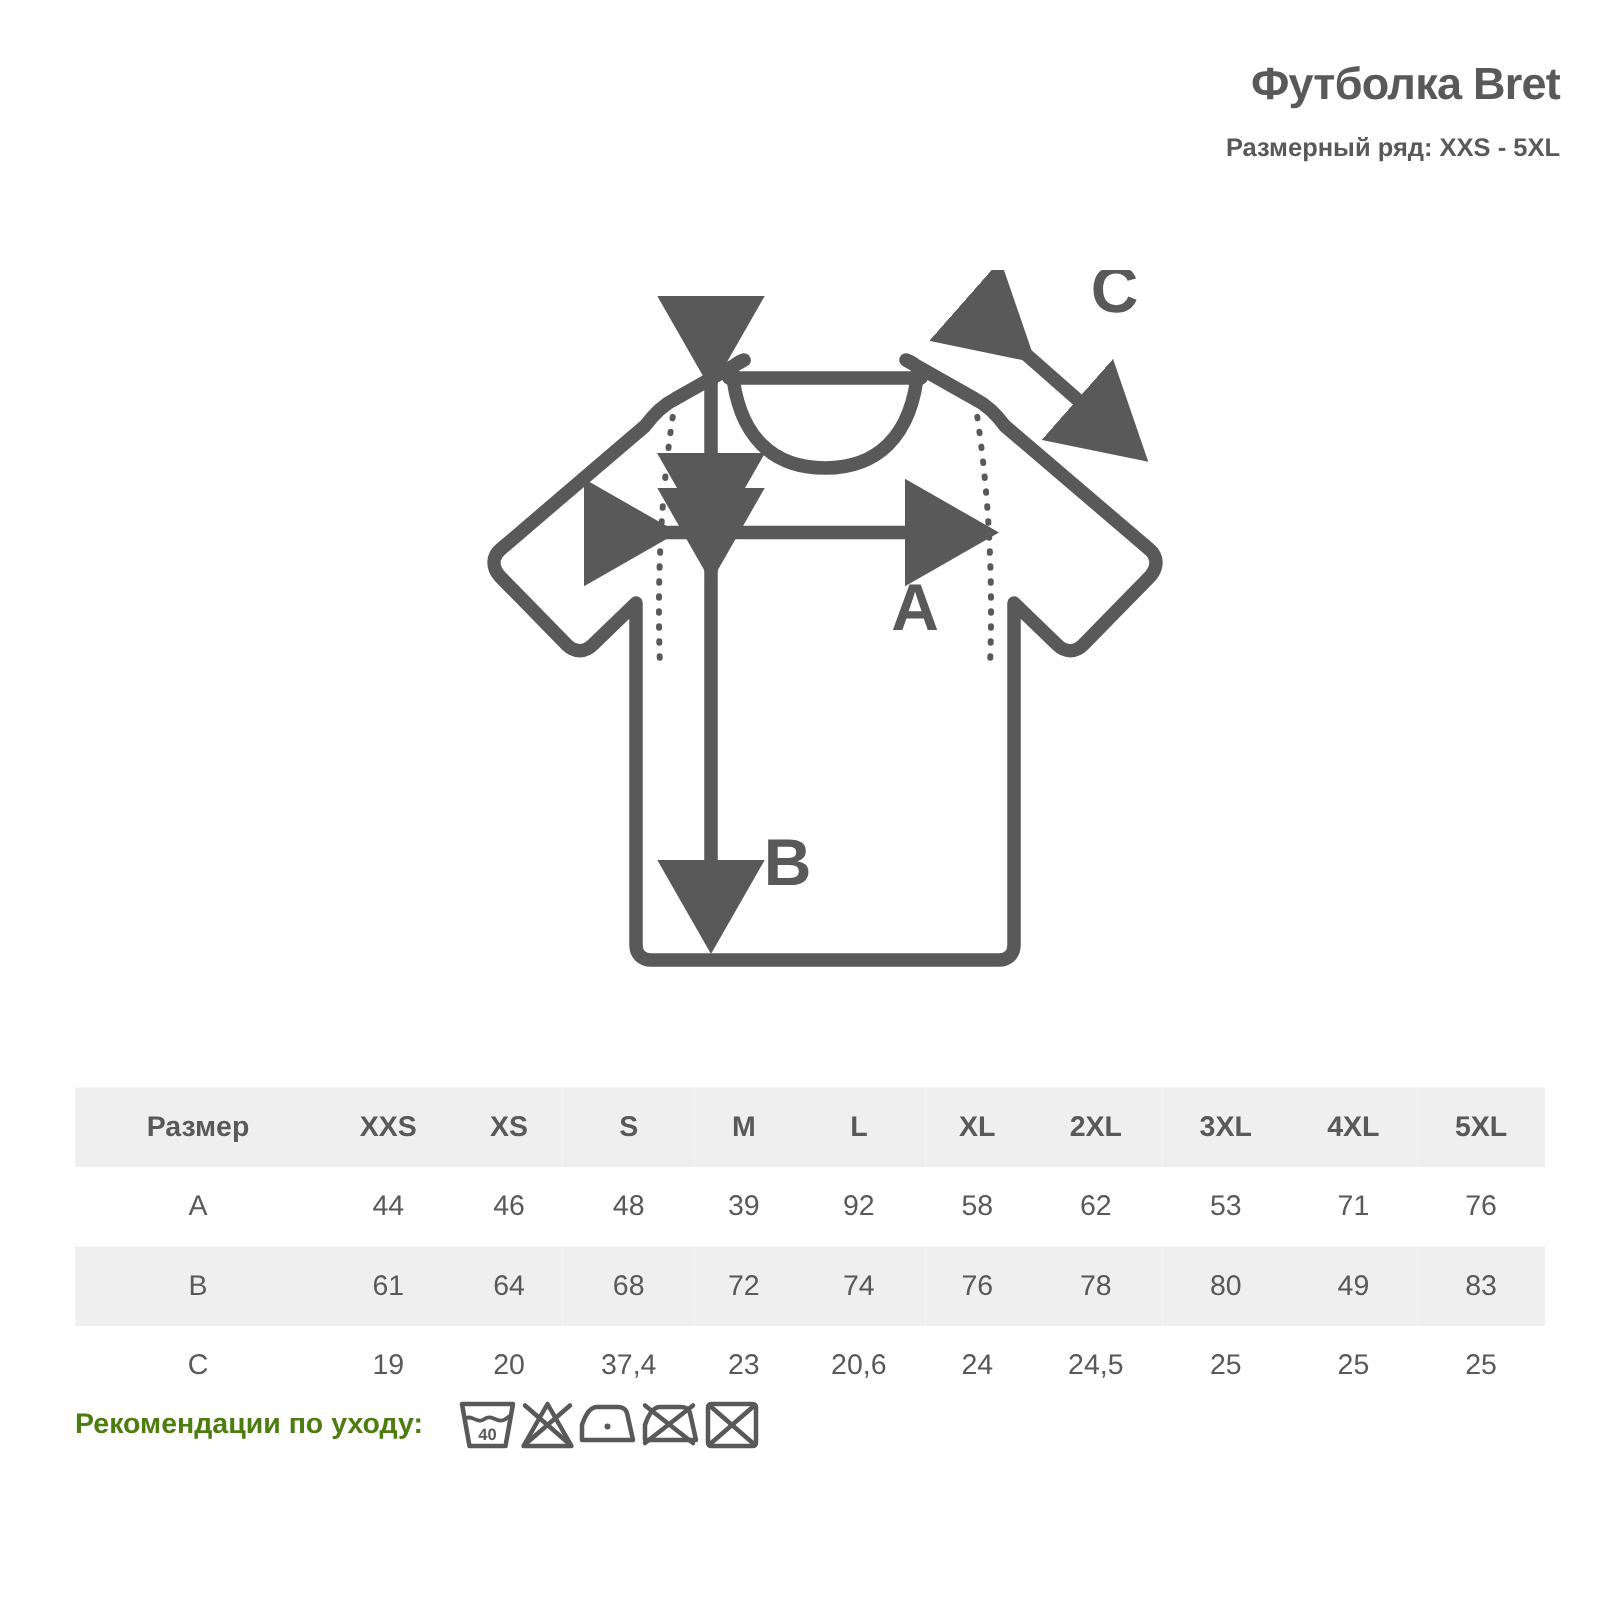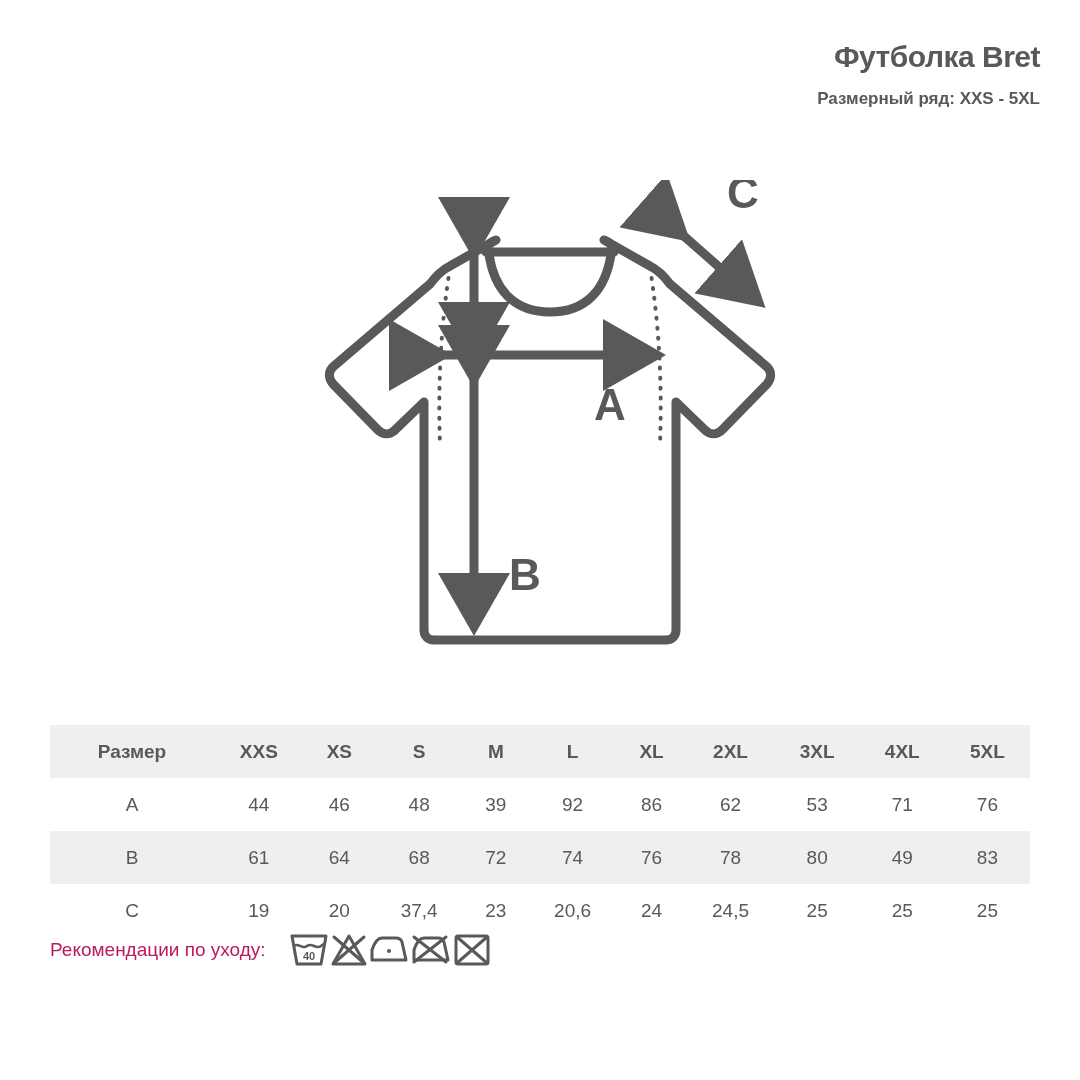--- a/index.html
+++ b/index.html
@@ -94,22 +94,22 @@
   
   .care {
     position: absolute;
     left: 50px;
     top: 930px;
     display: flex;
     align-items: center;
   }
   .care-label {
     font-size: 19px;
-    font-weight: normal;
-    color: #be185d;
+    font-weight: bold;
+    color: #4d7c0f;
     margin-right: 22px;
     white-space: nowrap;
   }
   .care-icons {
     display: flex;
     align-items: center;
   }
   .care-icons svg {
     display: block;
   }
@@ -194,21 +194,21 @@
       </tr>
     </thead>
     <tbody>
       <tr class="odd">
         <td class="row-label">A</td>
         <td>44</td>
         <td>46</td>
         <td>48</td>
         <td>39</td>
         <td>92</td>
-        <td>86</td>
+        <td>58</td>
         <td>62</td>
         <td>53</td>
         <td>71</td>
         <td>76</td>
       </tr>
       <tr class="even">
         <td class="row-label">B</td>
         <td>61</td>
         <td>64</td>
         <td>68</td>

